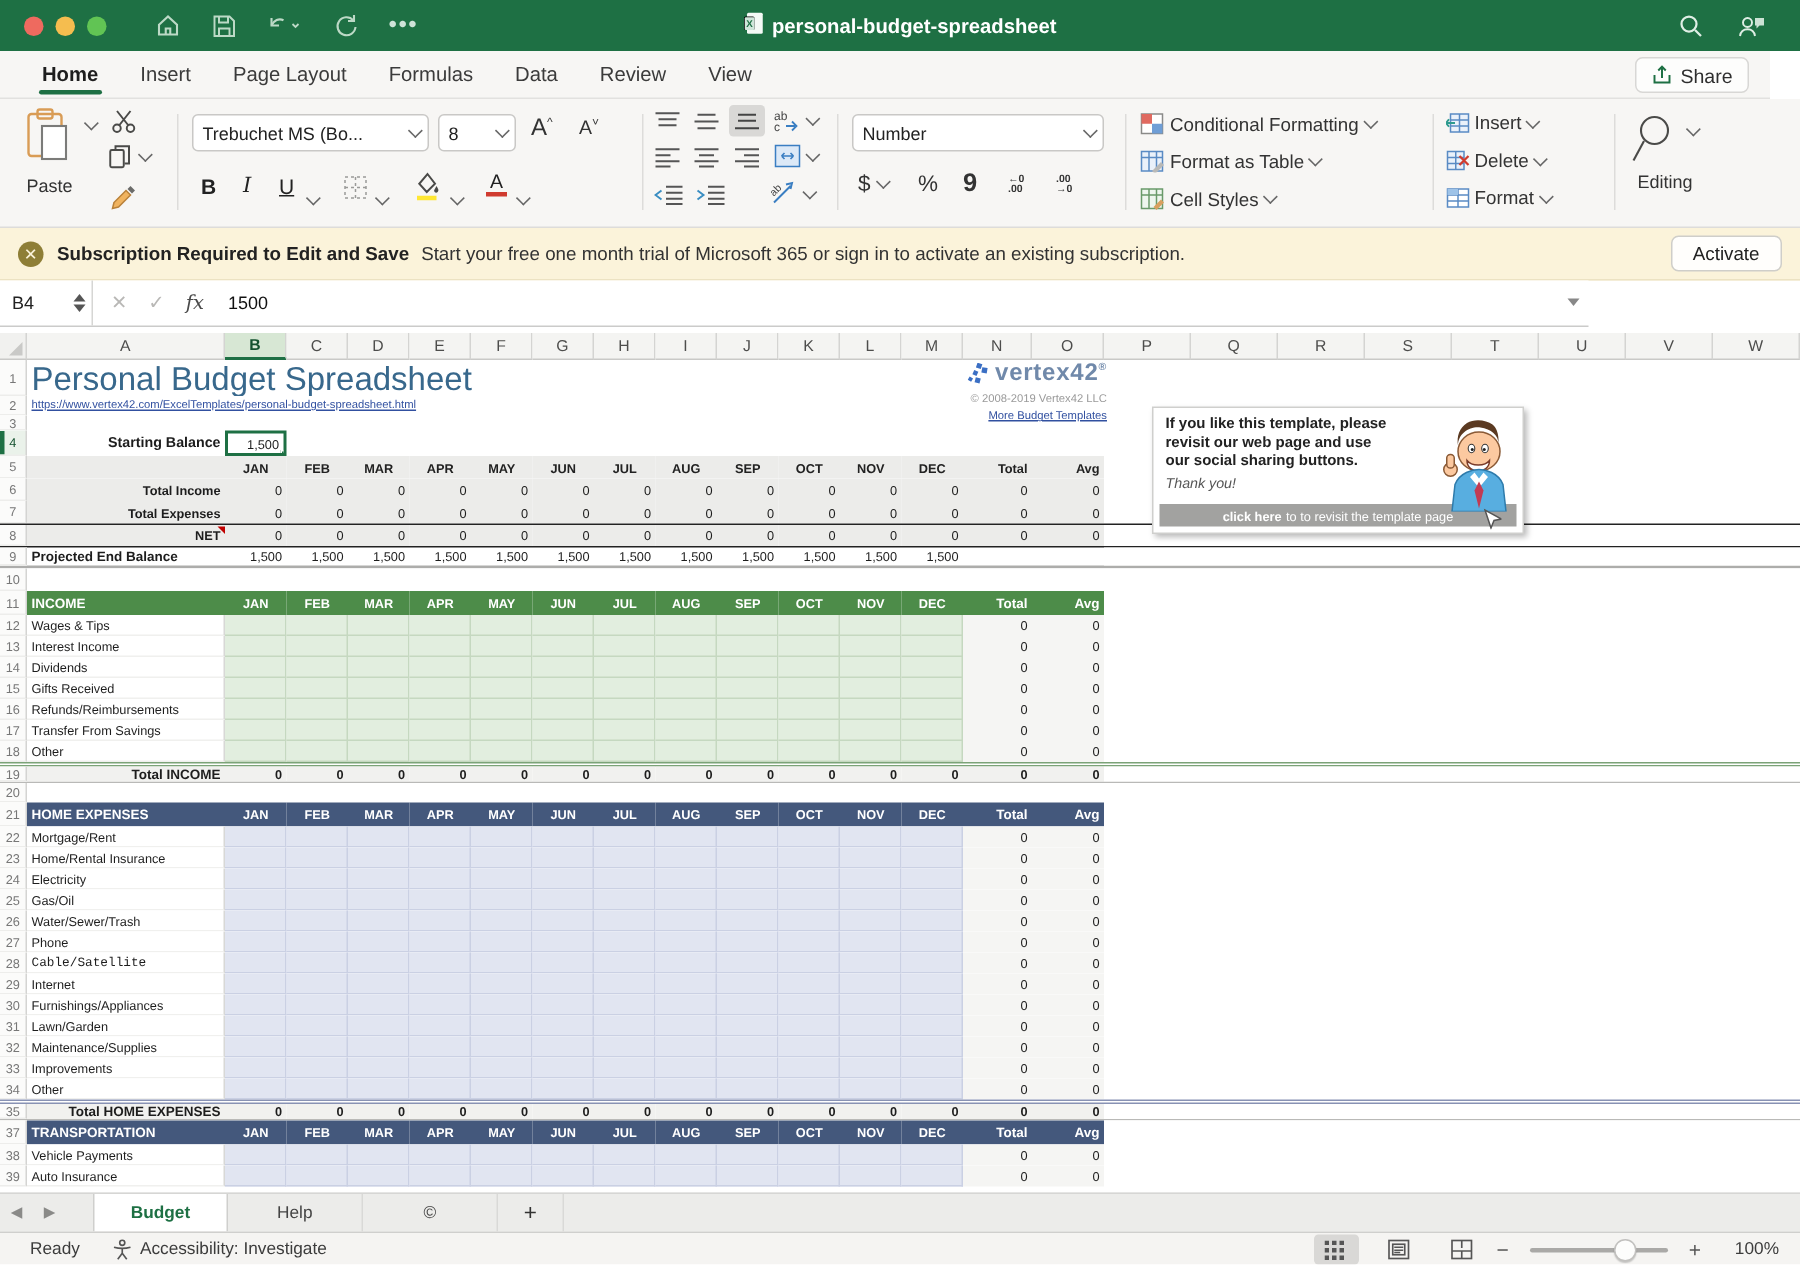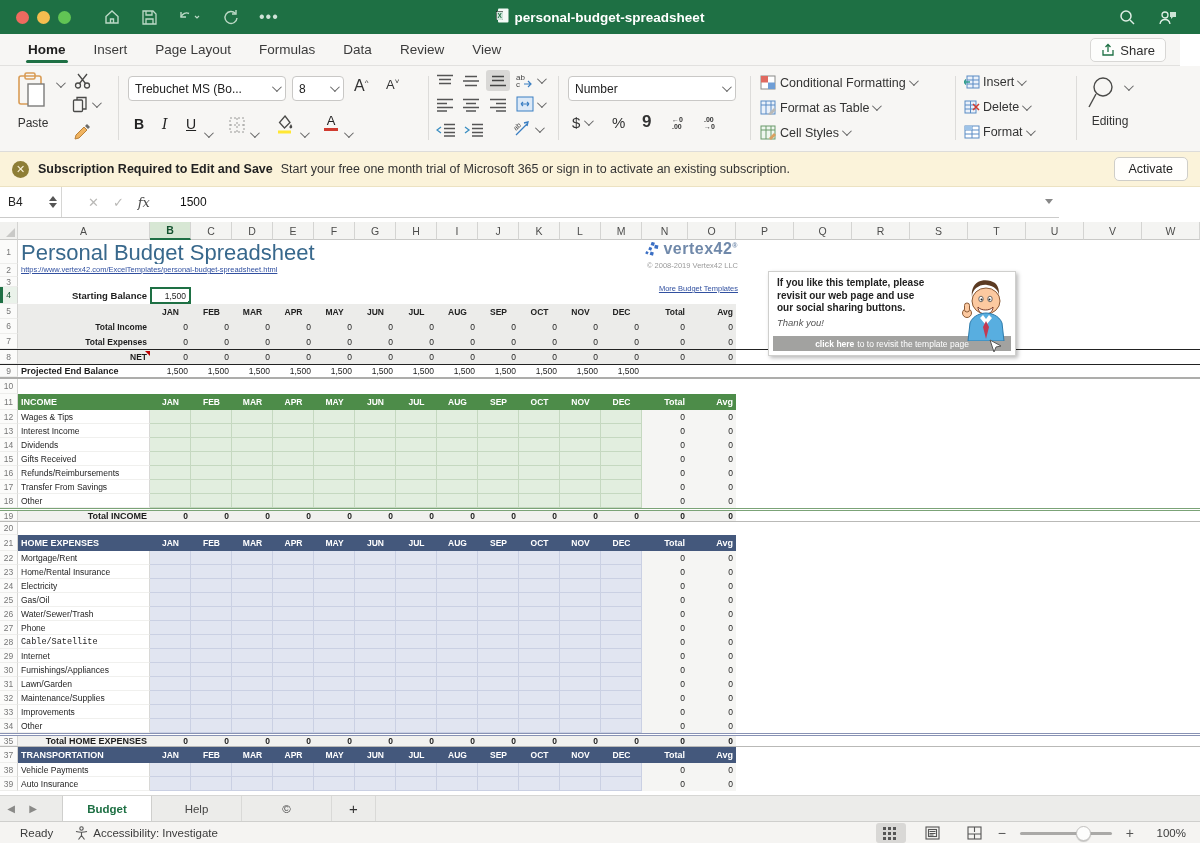--- a/index.html
+++ b/index.html
@@ -34,21 +34,21 @@
   .fmt2 { font-size:7px; line-height:7px; color:#333; text-align:left; font-weight:bold; }
 
   
   #notif { position:absolute; left:0; top:152px; width:1200px; height:35px; background:#fbf3da; border-bottom:1px solid #ece2c2; display:flex; align-items:center; }
   #notif .warnico { width:17px; height:17px; border-radius:50%; background:#8e7e36; color:#fbf3da; font-size:11px; display:flex; align-items:center; justify-content:center; margin:0 9px 0 12px; font-weight:bold; }
   #notif b { font-size:12.5px; color:#222; margin-right:8px; }
   #notif span.msg { font-size:12.5px; color:#333; }
   #activate-btn { position:absolute; right:12px; top:5px; height:24px; padding:0 14px; background:#fffefc; border:1px solid #cfcec9; border-radius:5px; font-size:12.5px; color:#222; display:flex; align-items:center; }
 
   
-  #formulabar { position:absolute; left:0; top:187px; width:1059px; height:31px; background:#fff; border-bottom:1px solid #cbcbca; display:flex; align-items:center;gap:14px; }
+  #formulabar { position:absolute; left:0; top:187px; width:1059px; height:31px; background:#fff; border-bottom:1px solid #cbcbca; display:flex; align-items:center; }
   #namebox { width:62px; height:100%; border-right:1px solid #d6d6d4; display:flex; align-items:center; padding-left:8px; font-size:12px; color:#222; }
   .stepper { display:flex; flex-direction:column; justify-content:center; gap:2px; margin-left:auto; margin-right:4px; }
   .stepper i { width:0; height:0; border-left:4px solid transparent; border-right:4px solid transparent; }
   .stepper .up { border-bottom:5px solid #555; }
   .stepper .dn { border-top:5px solid #555; }
   #fbicons { display:flex; align-items:center; gap:14px; padding:0 12px; color:#b9b8b6; font-size:13px; }
   #fx { font-family:"DejaVu Serif","Liberation Serif",serif; font-style:italic; color:#4a4a4a; font-size:13px; }
   #formula-value { font-size:12px; color:#111; margin-left:4px; }
   #fb-caret { position:absolute; right:6px; top:12px; width:0; height:0; border-left:4px solid transparent; border-right:4px solid transparent; border-top:5px solid #888; }
 
@@ -80,21 +80,21 @@
   #sheet-title { position:absolute; left:3px; top:0px; font-size:22px; color:#38688c; white-space:nowrap; }
   #sheet-url { position:absolute; left:3px; top:1px; font-size:7.5px; color:#3150a0; text-decoration:underline; white-space:nowrap; }
   .balbox { border:2px solid #1e7044; background:#fff; position:relative; }
   .balbox .handle { position:absolute; right:-2px; bottom:-2px; width:4px; height:4px; background:#1e7044; border:1px solid #fff; }
   .netmark { position:absolute; right:0; top:1px; width:0; height:0; border-left:5px solid transparent; border-top:5px solid #c00000; }
 
   
   #v42 { position:absolute; left:598px; top:0px; width:140px; text-align:right; }
   #v42 .lg { font-size:16px; color:#7089aa; font-weight:bold; letter-spacing:0.5px; display:flex; align-items:center; justify-content:flex-end; gap:3px; }
   #v42 .cp { font-size:7.5px; color:#9a9a9a; margin-top:3px; }
-  #v42 .lk { font-size:7.5px; color:#3150a0; text-decoration:underline; margin-top:14px; }
+  #v42 .lk { font-size:7.5px; color:#3150a0; text-decoration:underline; margin-top:2px; }
   #promo { position:absolute; left:768px; top:31px; width:248px; height:85px; background:#fff; border:1px solid #cfcfcd; box-shadow:2px 2px 4px rgba(0,0,0,.28); padding:5px 7px 4px 8px; }
   #promo .pl { font-size:10px; font-weight:bold; color:#222; line-height:1.25; }
   #promo .thx { font-size:9.5px; font-style:italic; color:#555; margin-top:2px; }
   #promo-btn { position:absolute; left:4px; right:4px; bottom:4px; height:15px; background:#a2a2a0; color:#fff; font-size:8.5px; display:flex; align-items:center; justify-content:center; }
   #promo-btn b { margin-right:3px; }
   #promo svg.man { position:absolute; right:3px; top:7px; }
   #promo .cursor { position:absolute; right:14px; bottom:2px; }
 
   
   #tabbar { position:absolute; left:0; top:795px; width:1200px; height:26px; background:#ececea; border-top:1px solid #d6d6d4; display:flex; align-items:stretch; }

